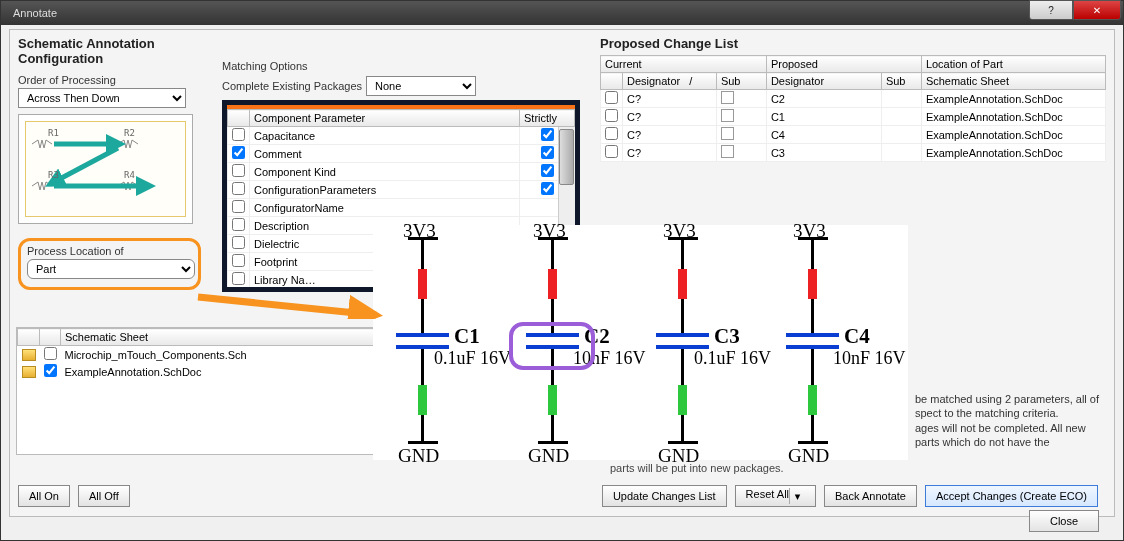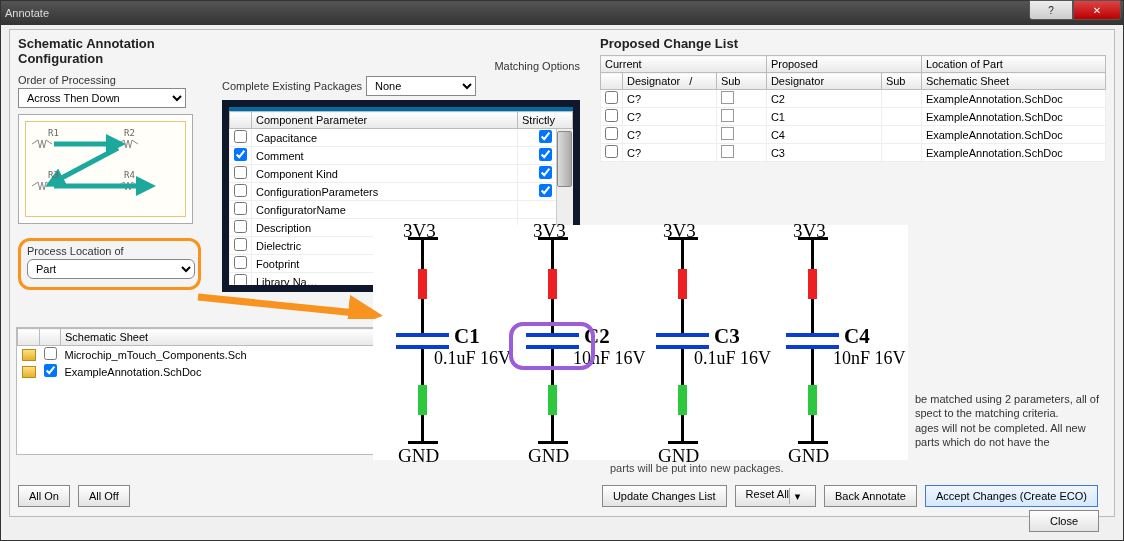--- a/index.html
+++ b/index.html
@@ -1,18 +1,18 @@
 <!DOCTYPE html>
 <html><head>
 <meta charset="utf-8">
 <style>
 * { box-sizing: border-box; font-family: "Segoe UI", Tahoma, sans-serif; }
 body { margin: 0; background: #000; overflow: hidden; width: 1124px; height: 541px; }
 .window { position: relative; width: 1124px; height: 541px; background: #f0f0f0; border: 1px solid #333; }
-.titlebar { height: 24px; background: linear-gradient(#555, #333); color: #ddd; display: flex; align-items: center; padding: 0 4px; font-size: 11px; position: relative; }
+.titlebar { height: 24px; background: linear-gradient(#555, #333); color: #ddd; display: flex; align-items: center; padding: 0 12px; font-size: 11px; position: relative; }
 .titlebar-buttons { position: absolute; right: 2px; top: 0; display: flex; }
 .tb-btn { width: 44px; height: 20px; display: flex; align-items: center; justify-content: center; border: 1px solid #555; background: linear-gradient(#eee, #ccc); margin-top: -1px; font-size: 10px; color: #222; }
 .tb-btn.close { background: linear-gradient(#d44, #b00); color: #fff; width: 48px; border-radius: 0 0 3px 0; }
 .tb-btn.help { border-radius: 0 0 0 3px; }
 
 .body { position: absolute; top: 24px; left: 0; right: 0; bottom: 0; background: #f0f0f0; padding: 8px; }
 .main-panel { position: absolute; top: 4px; left: 8px; right: 8px; height: 488px; border: 1px solid #bbb; background: #f4f4f4; }
 
 .section-title { font-size: 13px; font-weight: bold; color: #222; }
 .sub-title { font-size: 11px; color: #333; }
@@ -127,28 +127,28 @@
 
         <div class="loc-group">
           <div class="sub-title">Process Location of</div>
           <select class="loc-select" style="margin-top:2px;border-radius:6px;">
             <option>Part</option>
           </select>
         </div>
       </div>
 
       <div class="matching-panel">
-        <div class="sub-title" style="margin-top:24px;text-align:right;">Matching Options</div>
+        <div class="sub-title" style="margin-top:24px;">Matching Options</div>
         <div style="display:flex; align-items:center; margin-top:4px; gap:4px;">
           <span class="sub-title">Complete Existing Packages</span>
           <select class="pkg-select" style="width:110px;">
             <option>None</option>
           </select>
         </div>
-        <div style="position:relative; border:7px solid #0f172a; background:#0369a1; margin-top:4px; height:192px; overflow:hidden;">
+        <div style="position:relative; border:5px solid #0f172a; background:#f97316; margin-top:4px; height:192px; overflow:hidden;">
           <table class="param-table" style="border:none; width:100%; border-collapse:collapse;">
             <tbody>
                 <tr>
               <th style="width:22px;"></th>
               <th>Component Parameter</th>
               <th style="width:55px;">Strictly</th>
             </tr>
             </tbody>
               <tbody id="param-rows">
                 <tr class="param-row">

